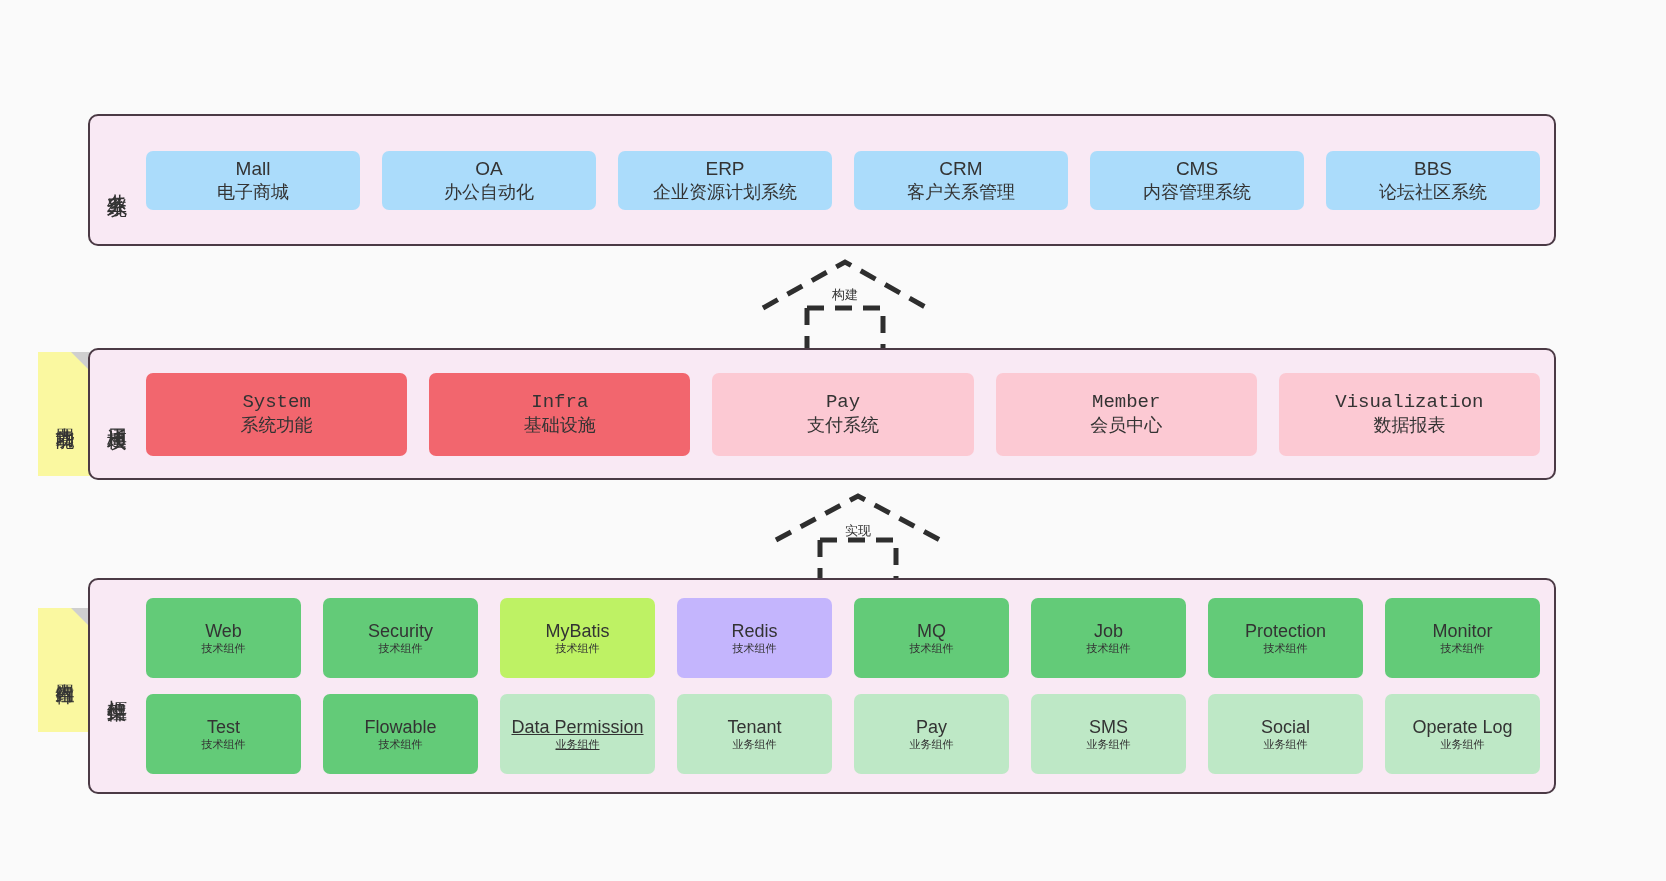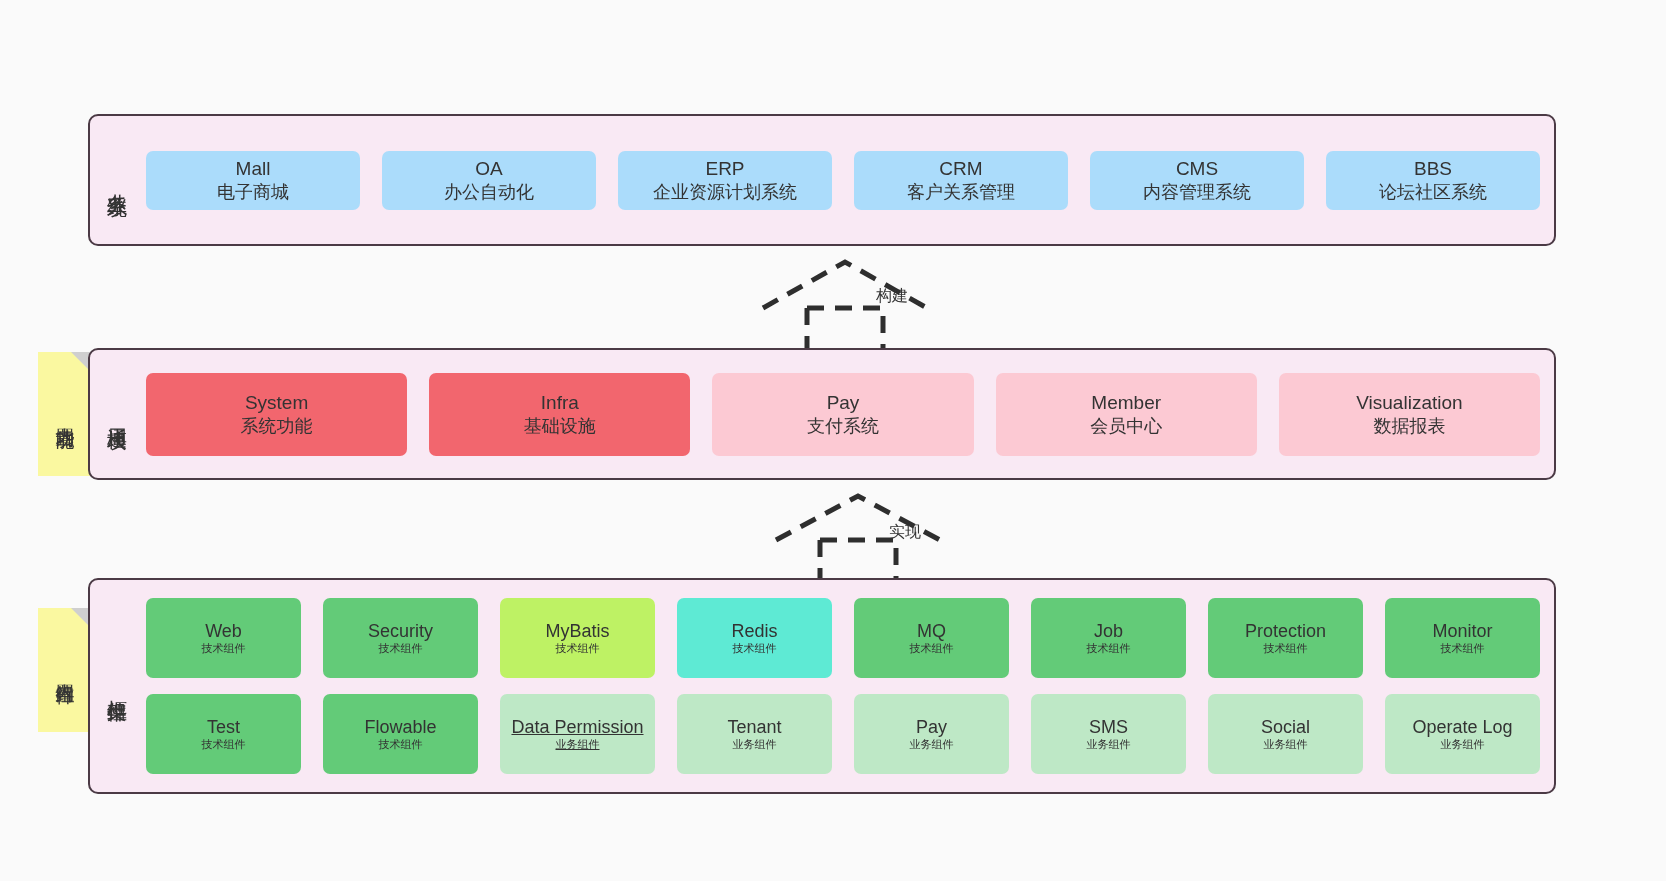--- a/index.html
+++ b/index.html
@@ -71,21 +71,21 @@
   
   #layer-business{left:88px;top:114px;width:1468px;height:132px;}
   #layer-common{left:88px;top:348px;width:1468px;height:132px;}
   #layer-framework{left:88px;top:578px;width:1468px;height:216px;}
 
   #layer-framework .layer-body{gap:16px;padding:0 14px 0 6px;}
   #layer-framework .card{font-size:18px;}
   #layer-framework .card .sub{font-size:11px;}
   #layer-framework .row{height:80px;}
   #layer-business .row{height:59px;}
-  #layer-common .row{height:83px;}
+  #layer-common .row{height:83px;font-family:Liberation Mono, monospace;}
 
   
   .note{
     position:absolute;
     box-sizing:border-box;
     background:#FAF8A0;
     display:flex;
     align-items:center;
     justify-content:center;
     font-size:19px;
@@ -107,26 +107,25 @@
   }
   #note-common{left:38px;top:352px;width:52px;height:124px;}
   #note-framework{left:38px;top:608px;width:52px;height:124px;}
 
   
   .uml-arrow{position:absolute;}
   .uml-arrow .lbl{
     position:absolute;
     left:50%;
     transform:translateX(-50%);
-    font-size:16px;
+    font-size:13px;
     color:#333;
     background:transparent;
     white-space:nowrap;
     padding:0 2px;
-    margin-left:47px;
   }
   #arrow-build{left:757px;top:256px;width:176px;height:92px;}
   #arrow-build .lbl{top:30px;}
   #arrow-impl{left:770px;top:490px;width:176px;height:88px;}
   #arrow-impl .lbl{top:32px;}
 </style>
 </head>
 <body style="background: rgb(250, 250, 250);">
 
 <div class="canvas">
@@ -223,21 +222,21 @@
           <span class="sub">技术组件</span>
         </div>
         <div class="card" style="background: rgb(99, 203, 120);">
           <span>Security</span>
           <span class="sub">技术组件</span>
         </div>
         <div class="card" style="background: #bef264;">
           <span>MyBatis</span>
           <span class="sub">技术组件</span>
         </div>
-        <div class="card" style="background: #5eead4;">
+        <div class="card" style="background: #c4b5fd;">
           <span>Redis</span>
           <span class="sub">技术组件</span>
         </div>
         <div class="card" style="background: rgb(99, 203, 120);">
           <span>MQ</span>
           <span class="sub">技术组件</span>
         </div>
         <div class="card" style="background: rgb(99, 203, 120);">
           <span>Job</span>
           <span class="sub">技术组件</span>

